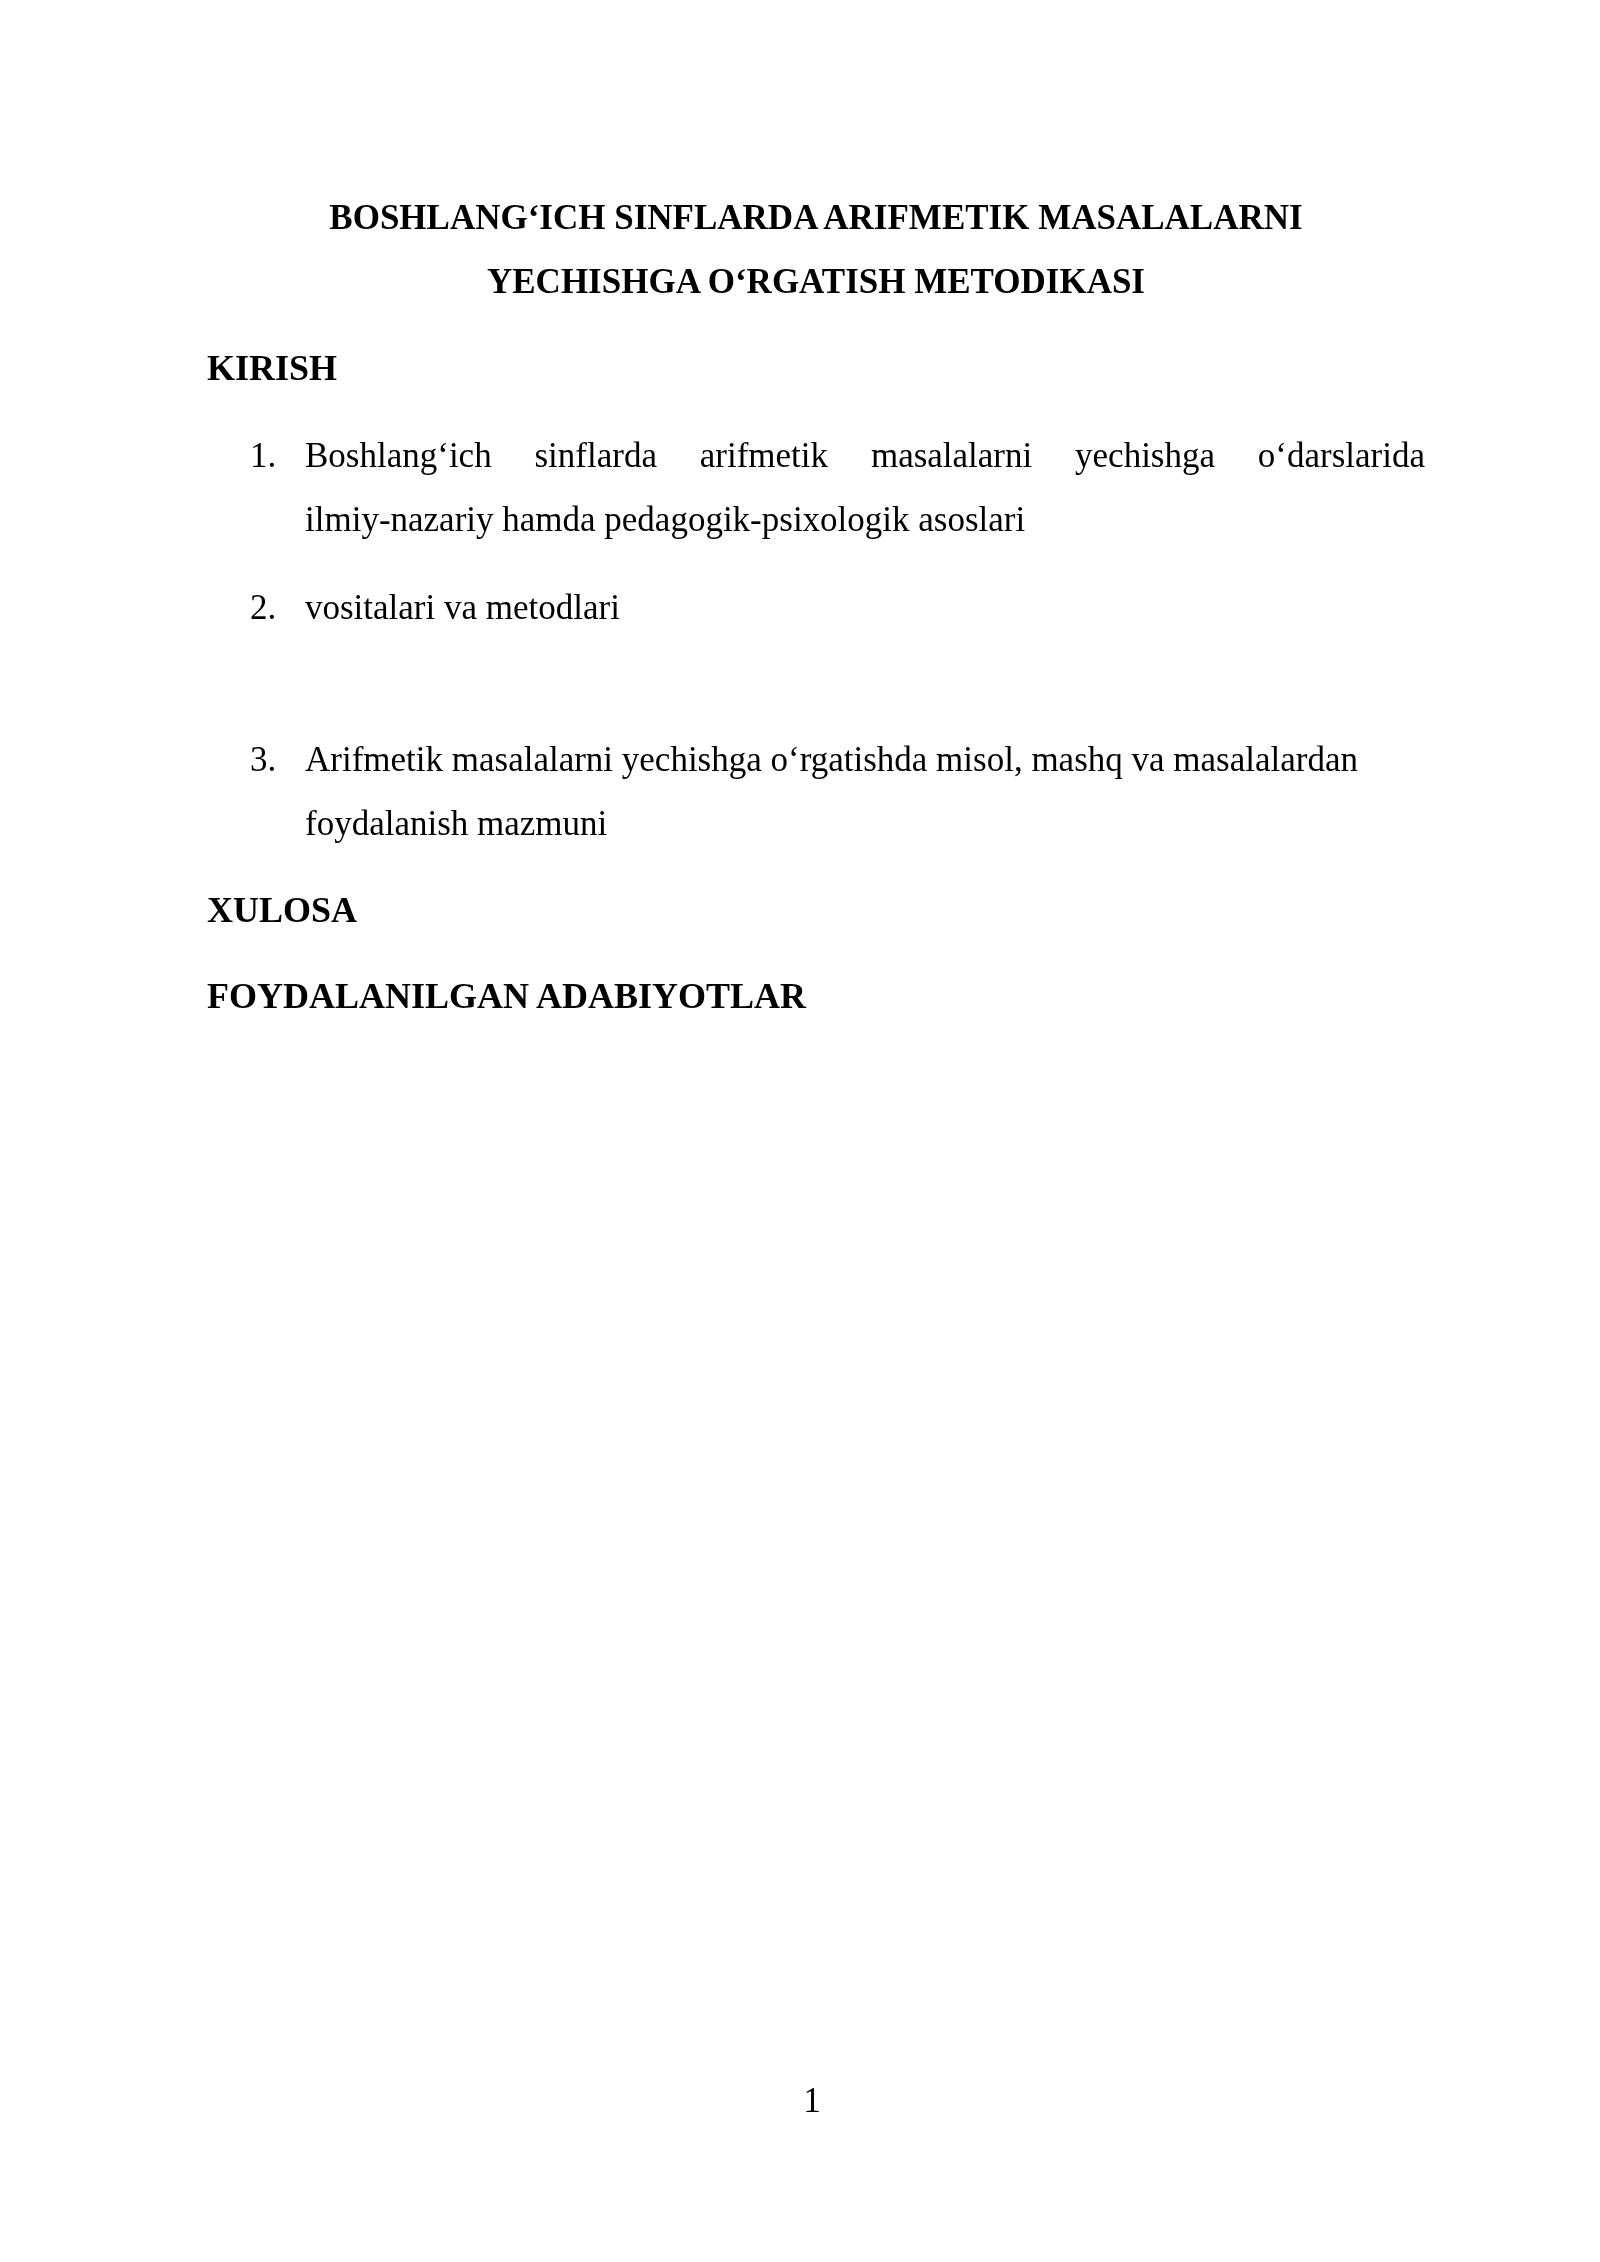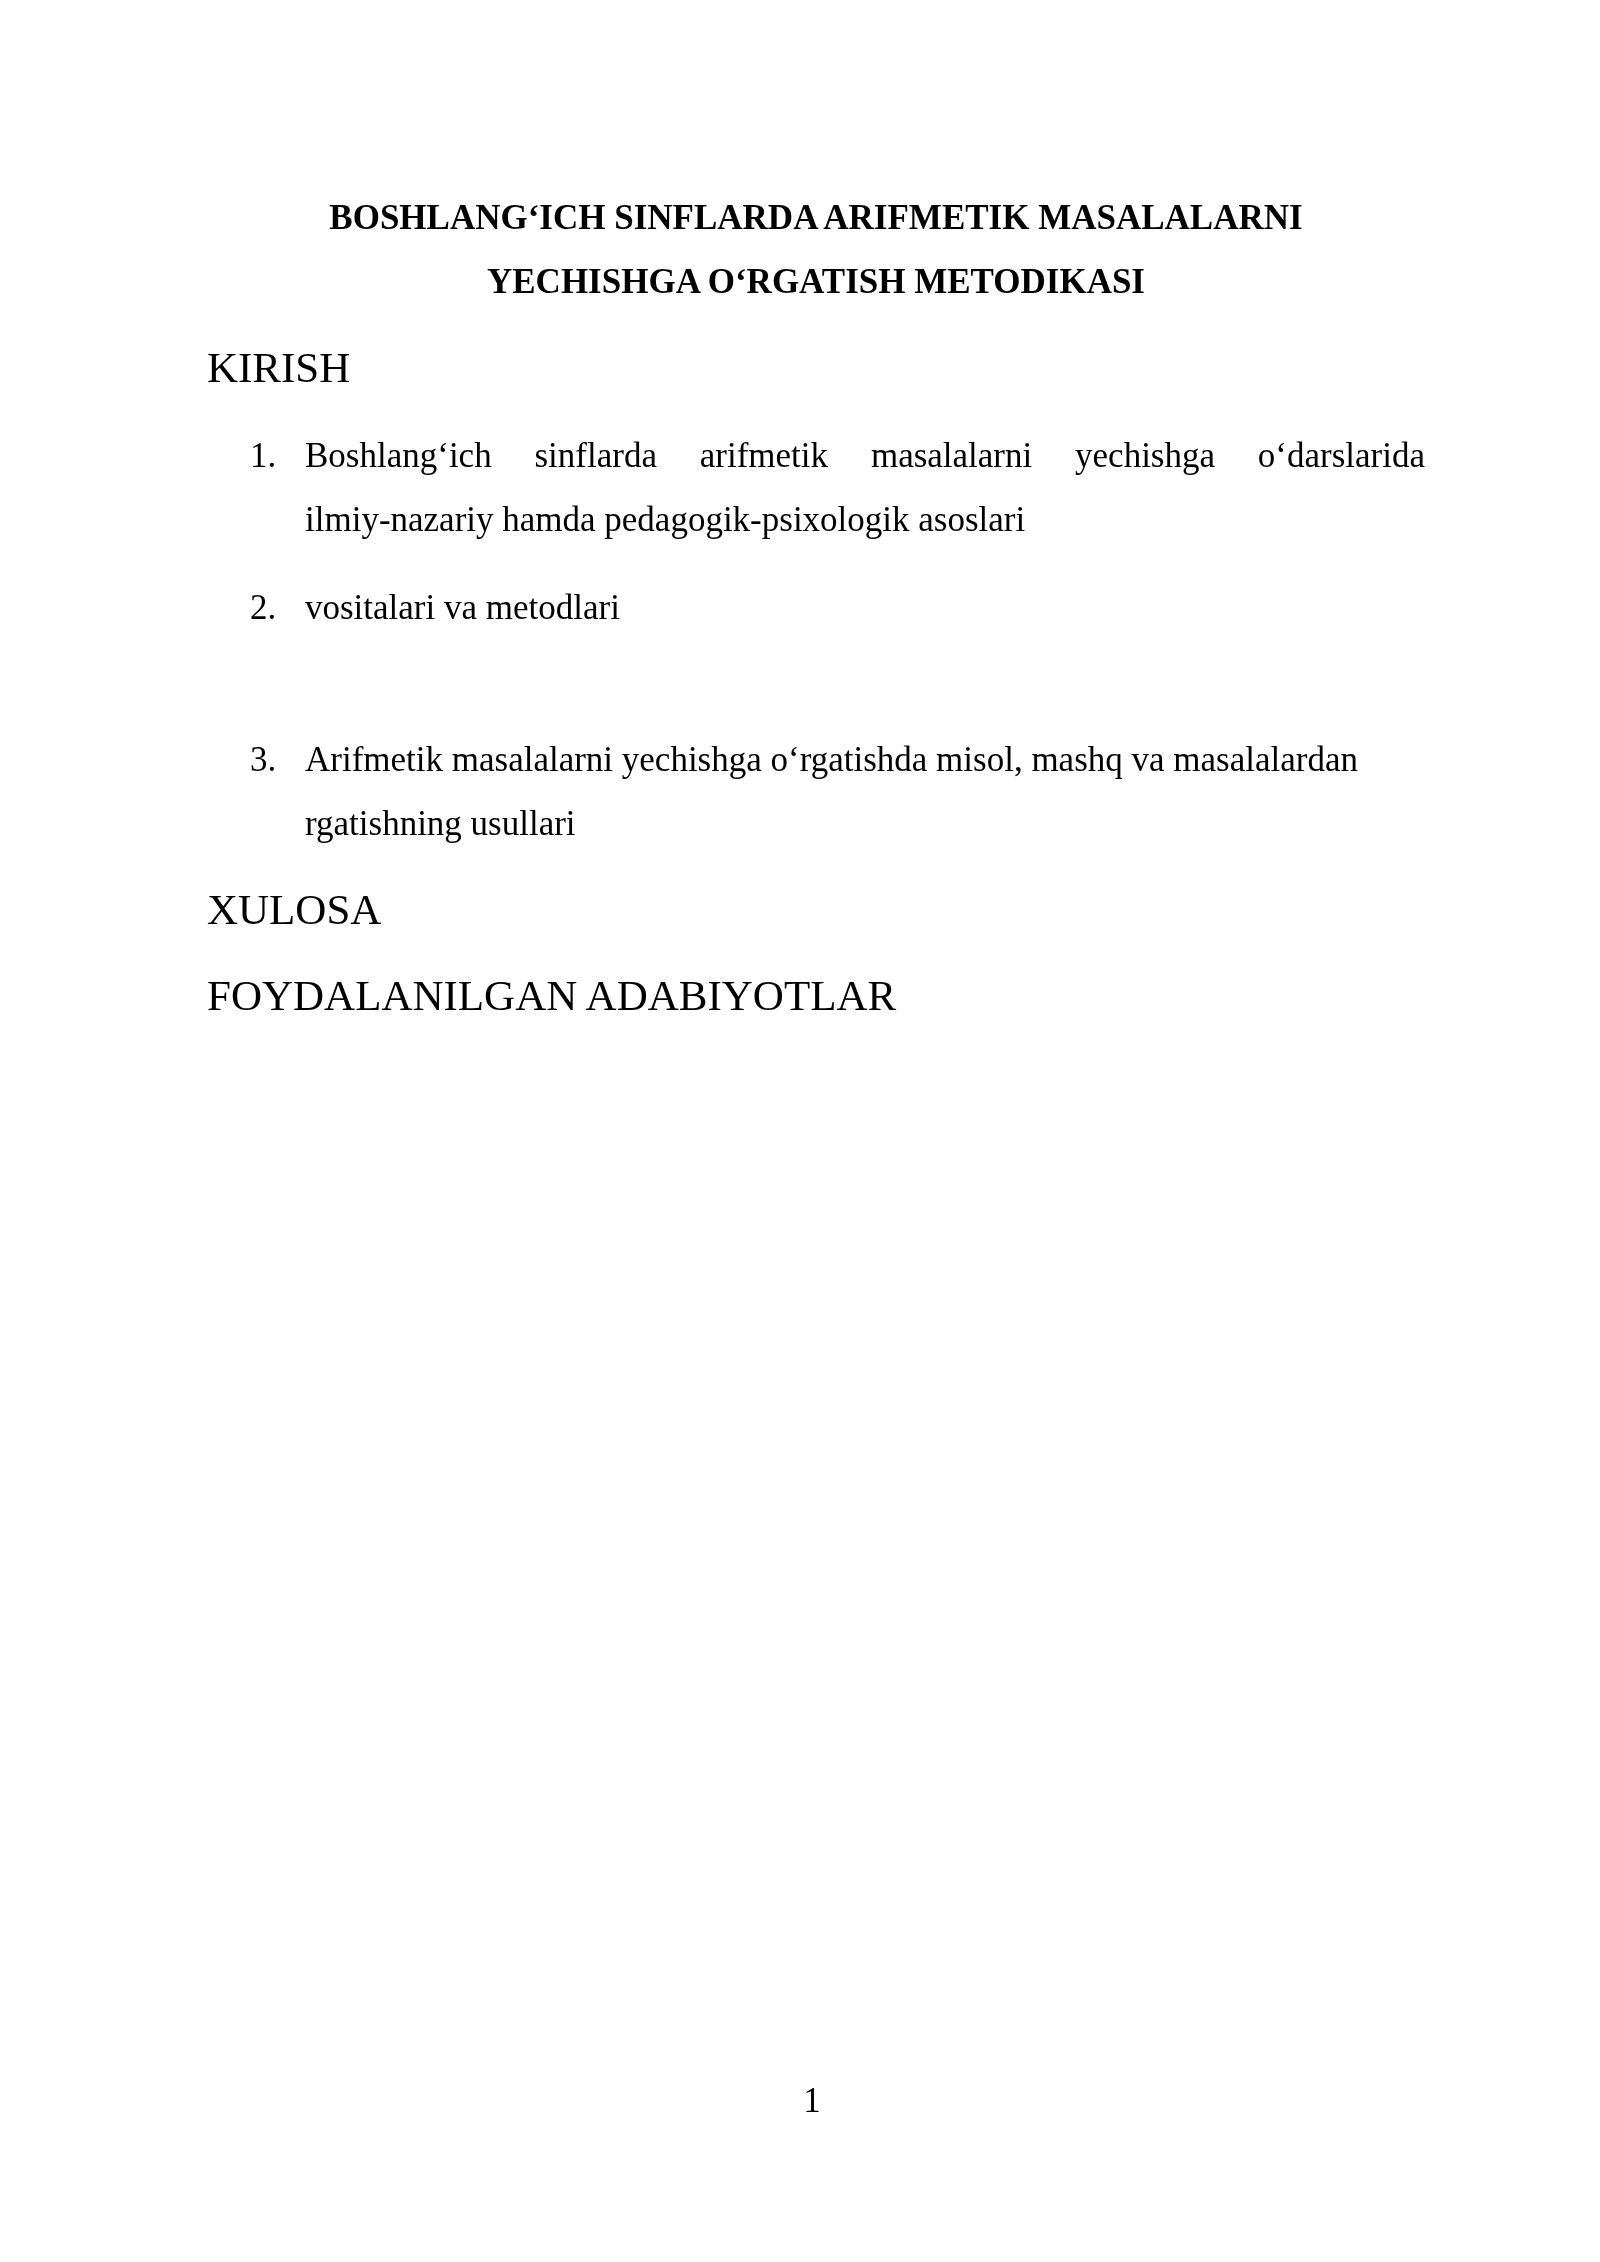--- a/index.html
+++ b/index.html
@@ -33,22 +33,22 @@
       line-height: 64px;
       top: 186px;
     }
     .title .line {
       display: block;
       white-space: nowrap;
     }
     .heading {
       position: absolute;
       left: 195px;
-      font-weight: normal;
-      font-size: 43px;
+      font-weight: bold;
+      font-size: 36px;
       line-height: 40px;
       white-space: nowrap;
     }
     .item {
       position: absolute;
       left: 238px;
       width: 1175px;
       font-size: 35px;
       line-height: 64px;
     }
@@ -110,21 +110,21 @@
     <span class="num">2.</span>
     <span class="text">
       <span class="l2">vositalari va metodlari</span>
     </span>
   </div>
 
   <div class="item nojust" style="top:728px;">
     <span class="num">3.</span>
     <span class="text">
       <span class="l1">Arifmetik masalalarni yechishga o‘rgatishda misol, mashq va masalalardan</span>
-      <span class="l2">rgatishning usullari</span>
+      <span class="l2">foydalanish mazmuni</span>
     </span>
   </div>
 
   <div class="heading" style="top:890px;">XULOSA</div>
 
   <div class="heading" style="top:976px;">FOYDALANILGAN ADABIYOTLAR</div>
 
   <div class="page-number">1</div>
 
 </div>

